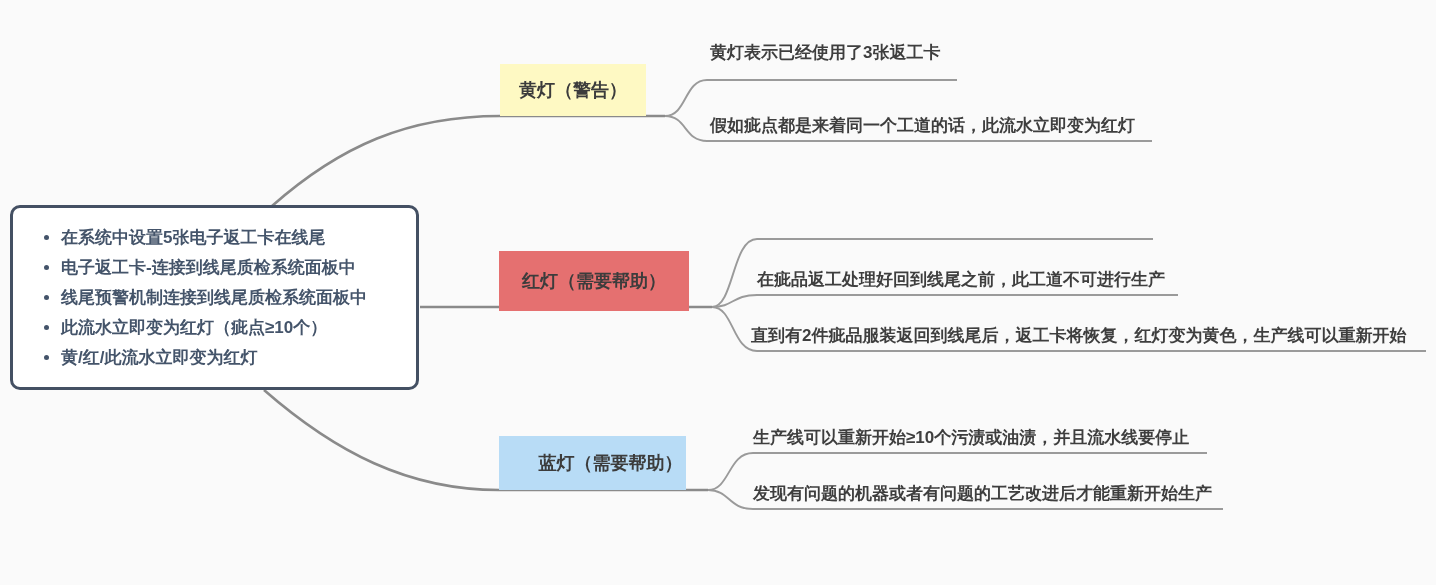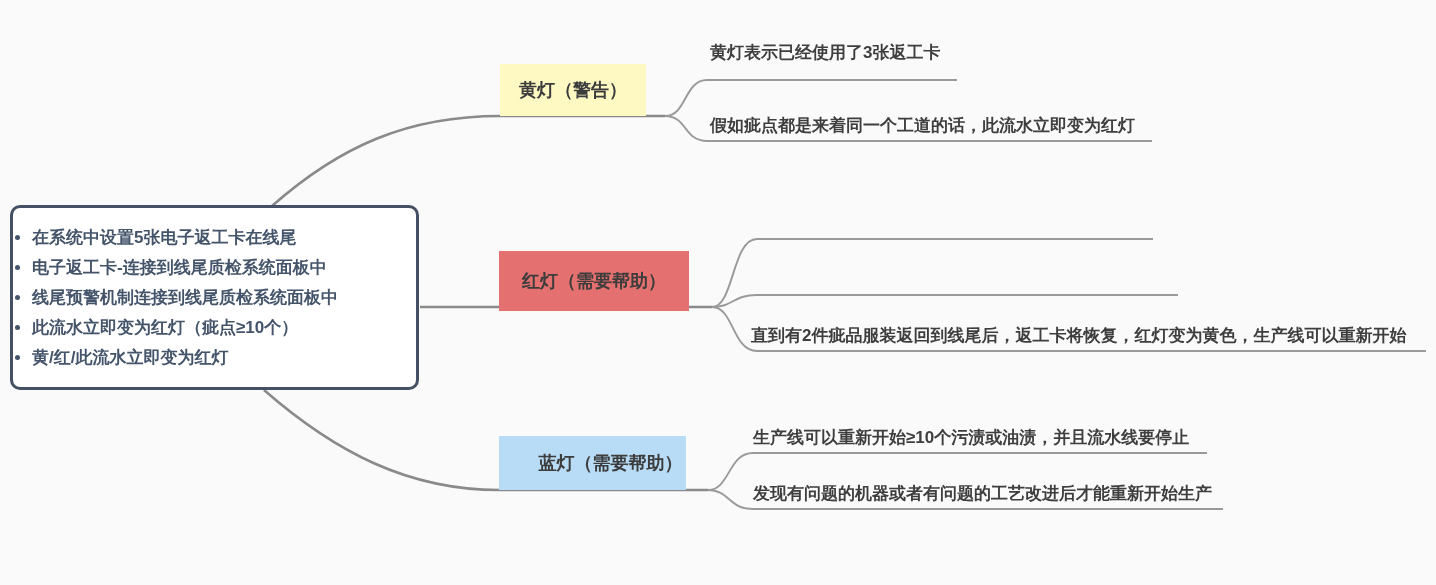--- a/index.html
+++ b/index.html
@@ -20,21 +20,21 @@
 
   .root{
     position:absolute;left:10px;top:205px;
     width:409px;height:185px;box-sizing:border-box;
     background:#ffffff;
     border:3px solid #445063;
     border-radius:10px;
     display:flex;align-items:center;
   }
   .root ul{
-    margin:0;padding:0 6px 0 19px;
+    margin:0;padding:0 6px 0 48px;
     list-style:disc outside;
   }
   .root li{
     font-size:17px;font-weight:700;
     color:#44546a;
     line-height:30px;
     white-space:nowrap;
   }
 
   .topic{
@@ -83,18 +83,19 @@
     </ul>
   </div>
 
   <div class="topic yellow">黄灯（警告）</div>
   <div class="topic red">红灯（需要帮助）</div>
   <div class="topic blue">蓝灯（需要帮助）</div>
 
   <div class="leaf" style="left:710px;top:42px">黄灯表示已经使用了3张返工卡</div>
   <div class="leaf" style="left:710px;top:115px">假如疵点都是来着同一个工道的话，此流水立即变为红灯</div>
 
+  <div class="leaf" style="left:757px;top:269px">在疵品返工处理好回到线尾之前，此工道不可进行生产</div>
   <div class="leaf" style="left:751px;top:325px">直到有2件疵品服装返回到线尾后，返工卡将恢复，红灯变为黄色，生产线可以重新开始</div>
 
   <div class="leaf" style="left:753px;top:427px">生产线可以重新开始≥10个污渍或油渍，并且流水线要停止</div>
   <div class="leaf" style="left:753px;top:483px">发现有问题的机器或者有问题的工艺改进后才能重新开始生产</div>
 
 </div>
 
 </body></html>

